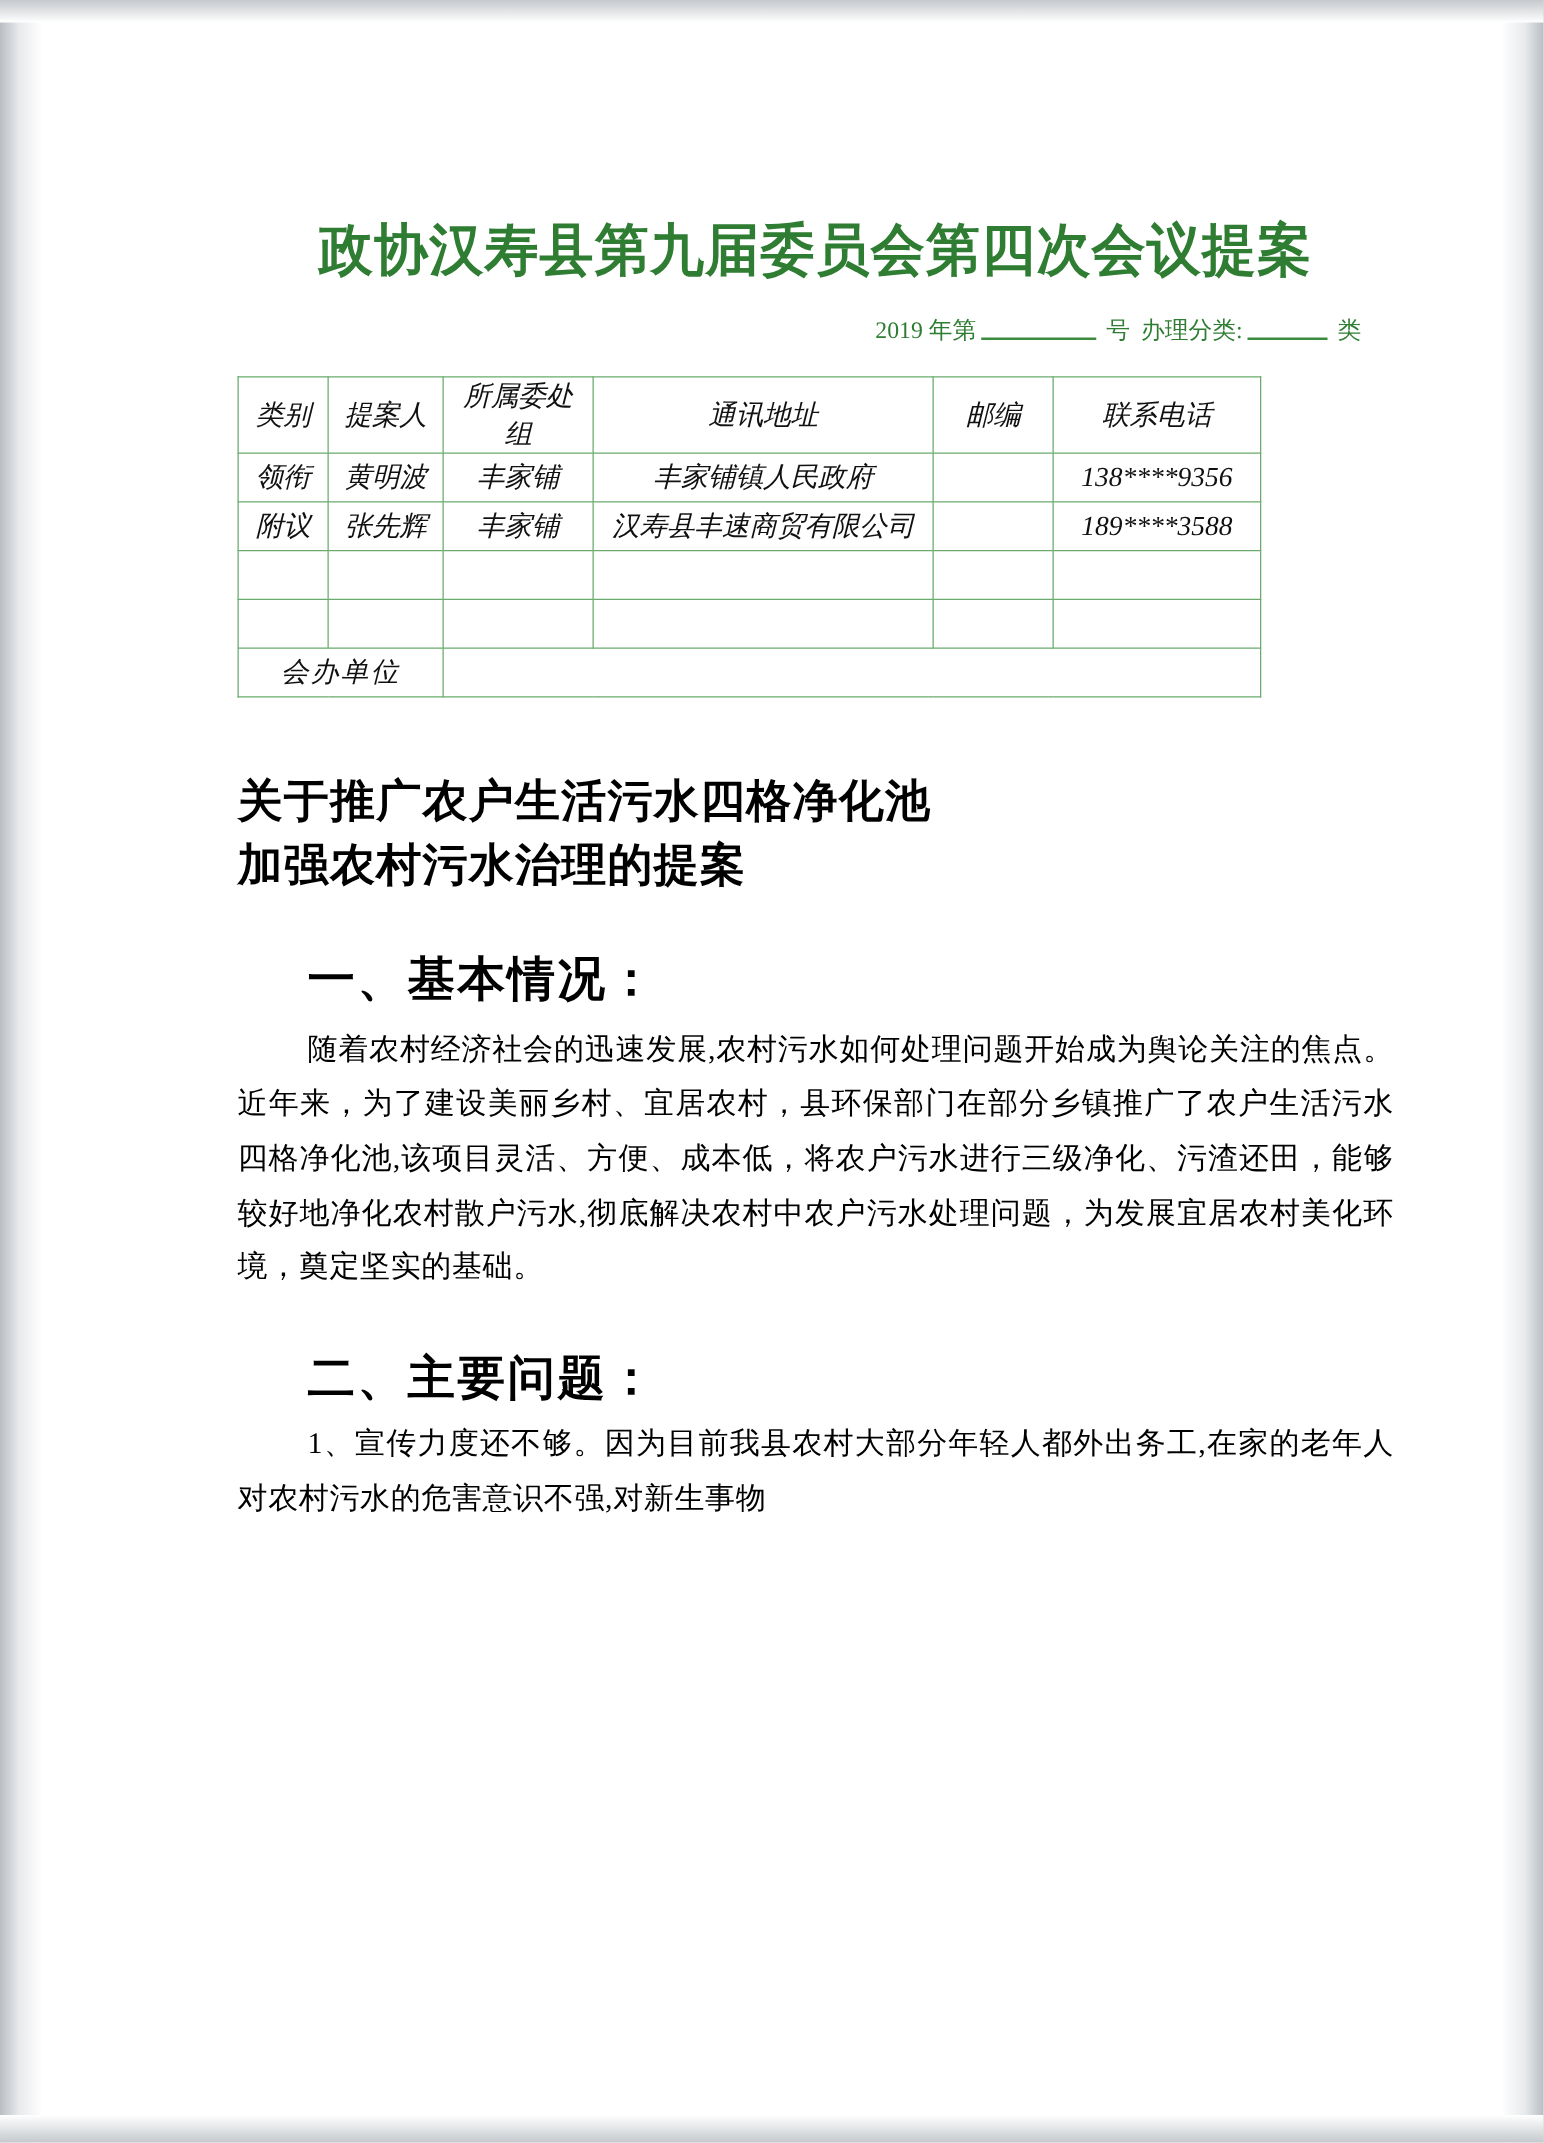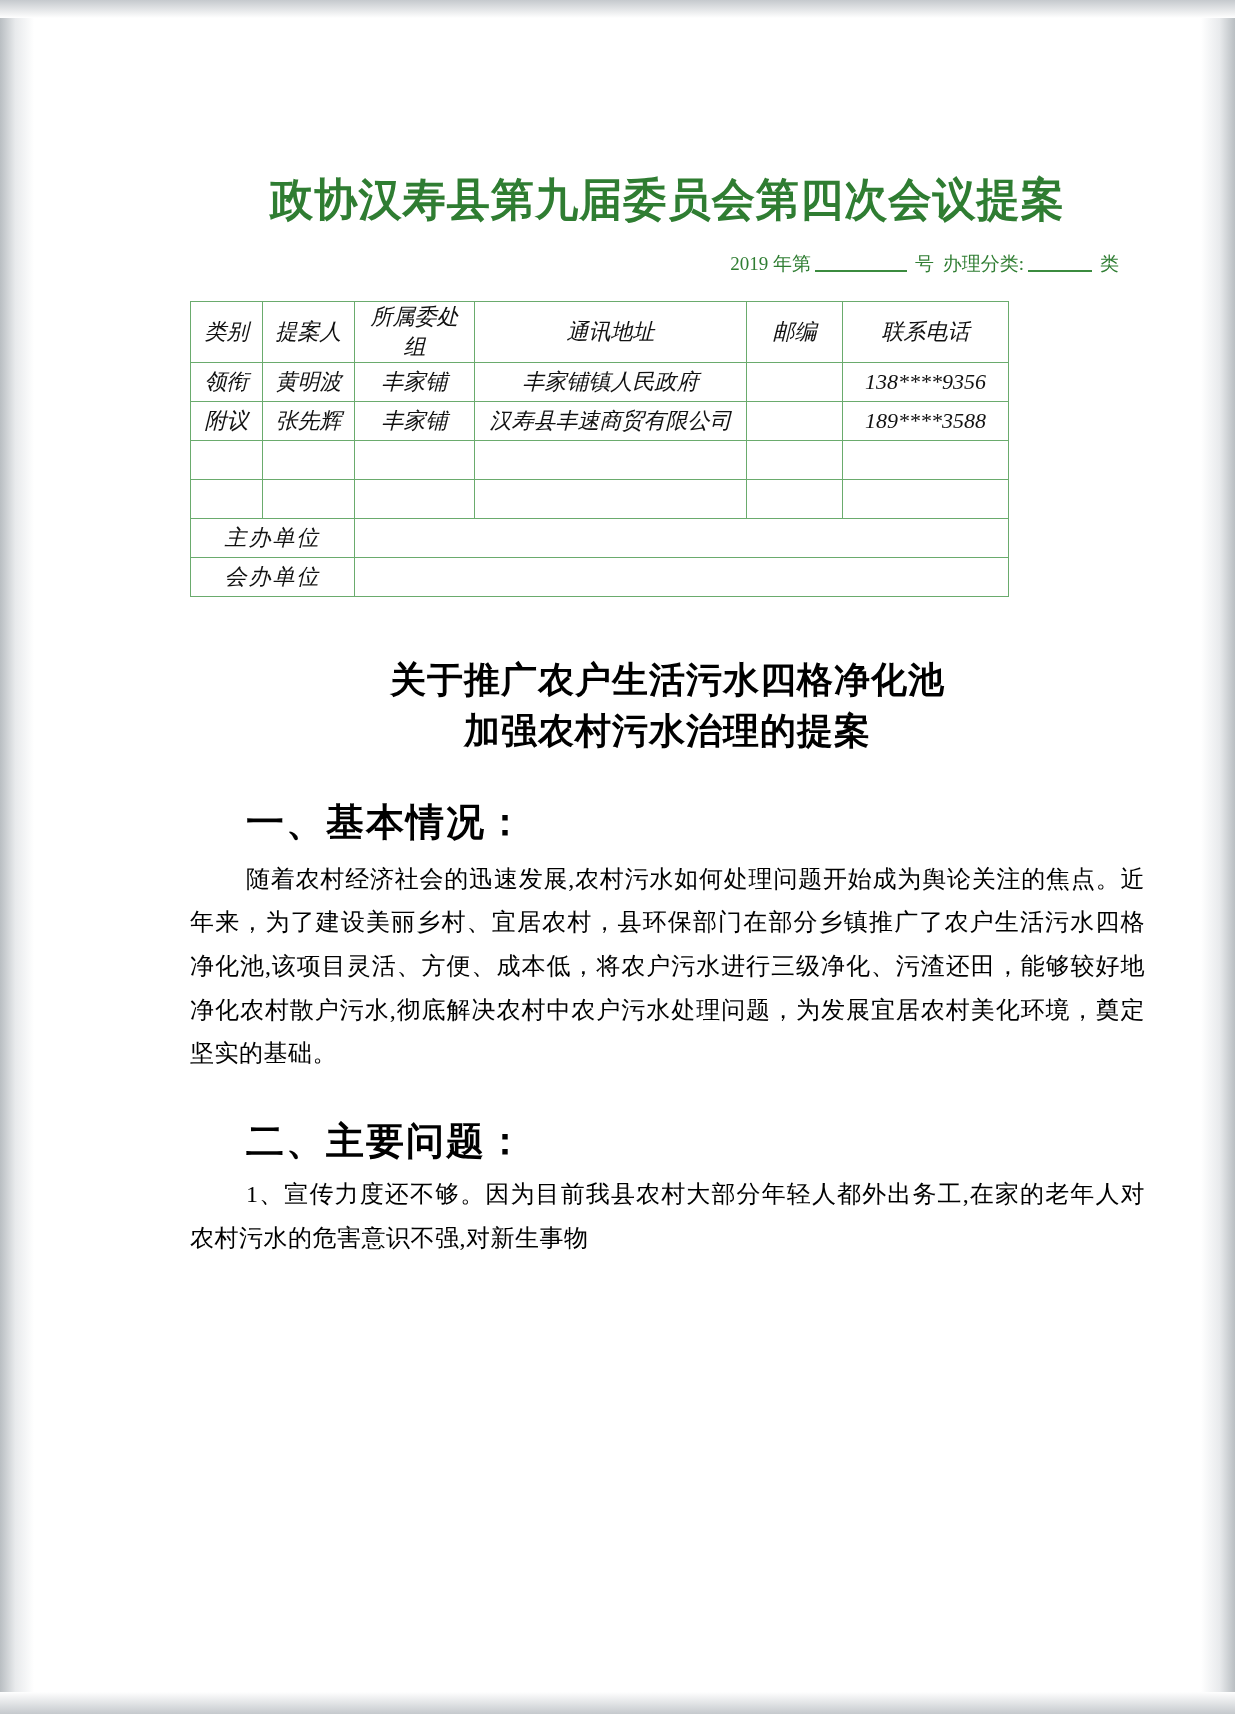--- a/index.html
+++ b/index.html
@@ -38,21 +38,21 @@
   .page-shade-bottom {
     position: absolute; left: 0; bottom: 0; width: 100%; height: 22px;
     background: linear-gradient(to top, #c5c9cd 0%, #ffffff 100%);
     pointer-events: none;
   }
 
   .content {
     position: absolute;
     left: 0; top: 0;
     width: 1235px;
-    padding: 0 90px 0 190px;
+    padding: 0 120px 0 190px;
     box-sizing: border-box;
   }
 
   
   .masthead {
     margin-top: 175px;
     text-align: center;
     color: #2f7d32;
     font-family: "DejaVu Sans", "Liberation Sans", sans-serif;
     font-weight: bold;
@@ -114,21 +114,20 @@
     color: #2f7d32;
     font-size: 22px;
     letter-spacing: 2px;
   }
   td.blockrow.remark { letter-spacing: 14px; text-indent: 14px; }
   td.empty { height: 36px; }
 
   
   .doc-title {
     margin-top: 58px;
-    text-align: center;
     font-family: "Liberation Serif", "DejaVu Serif", serif;
     font-weight: bold;
     font-size: 36px;
     line-height: 1.42;
     color: #000;
     letter-spacing: 1px;
   }
 
   
   .section-head {
@@ -219,24 +218,20 @@
 
         <tr>
           <td class="empty"></td>
           <td class="empty"></td>
           <td class="empty"></td>
           <td class="empty"></td>
           <td class="empty"></td>
           <td class="empty"></td>
         </tr>
 
-        <tr>
-          <td class="blockrow" colspan="2">主办单位</td>
-          <td class="blockrow" colspan="4"></td>
-        </tr>
 
         <tr>
           <td class="blockrow" colspan="2">会办单位</td>
           <td class="blockrow" colspan="4"></td>
         </tr>
 
       </tbody>
     </table>
 
     <div class="doc-title">

